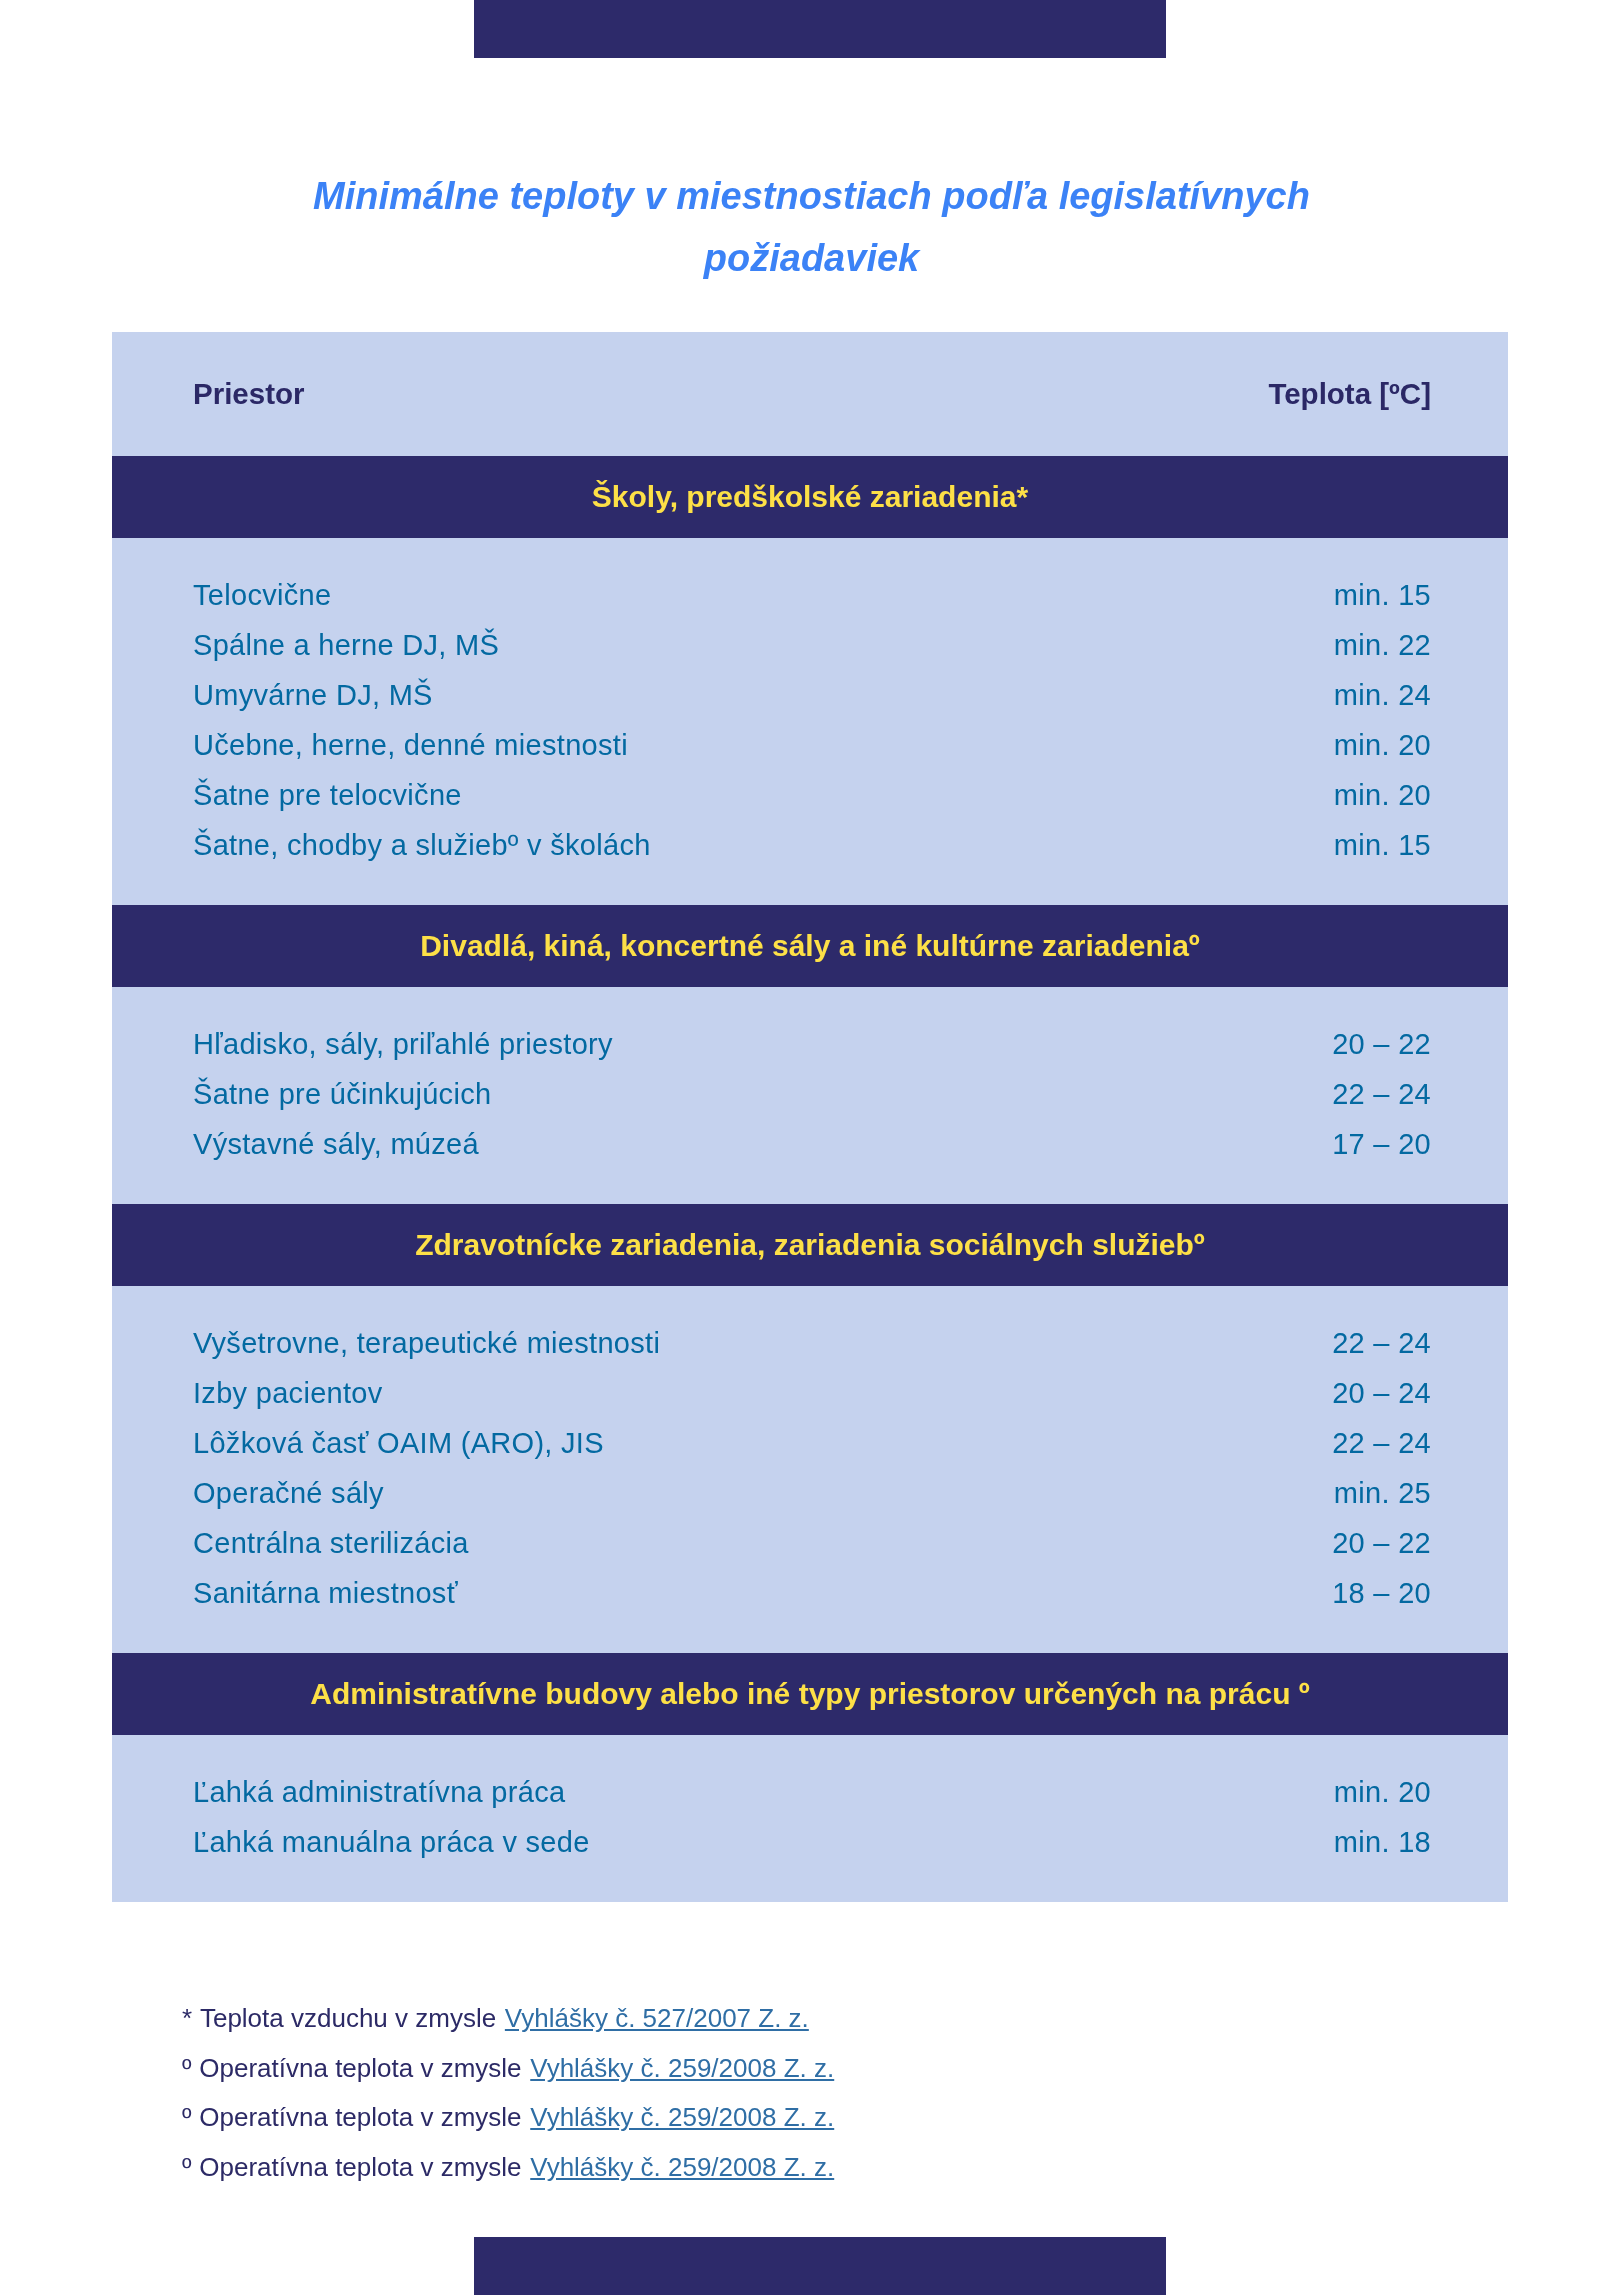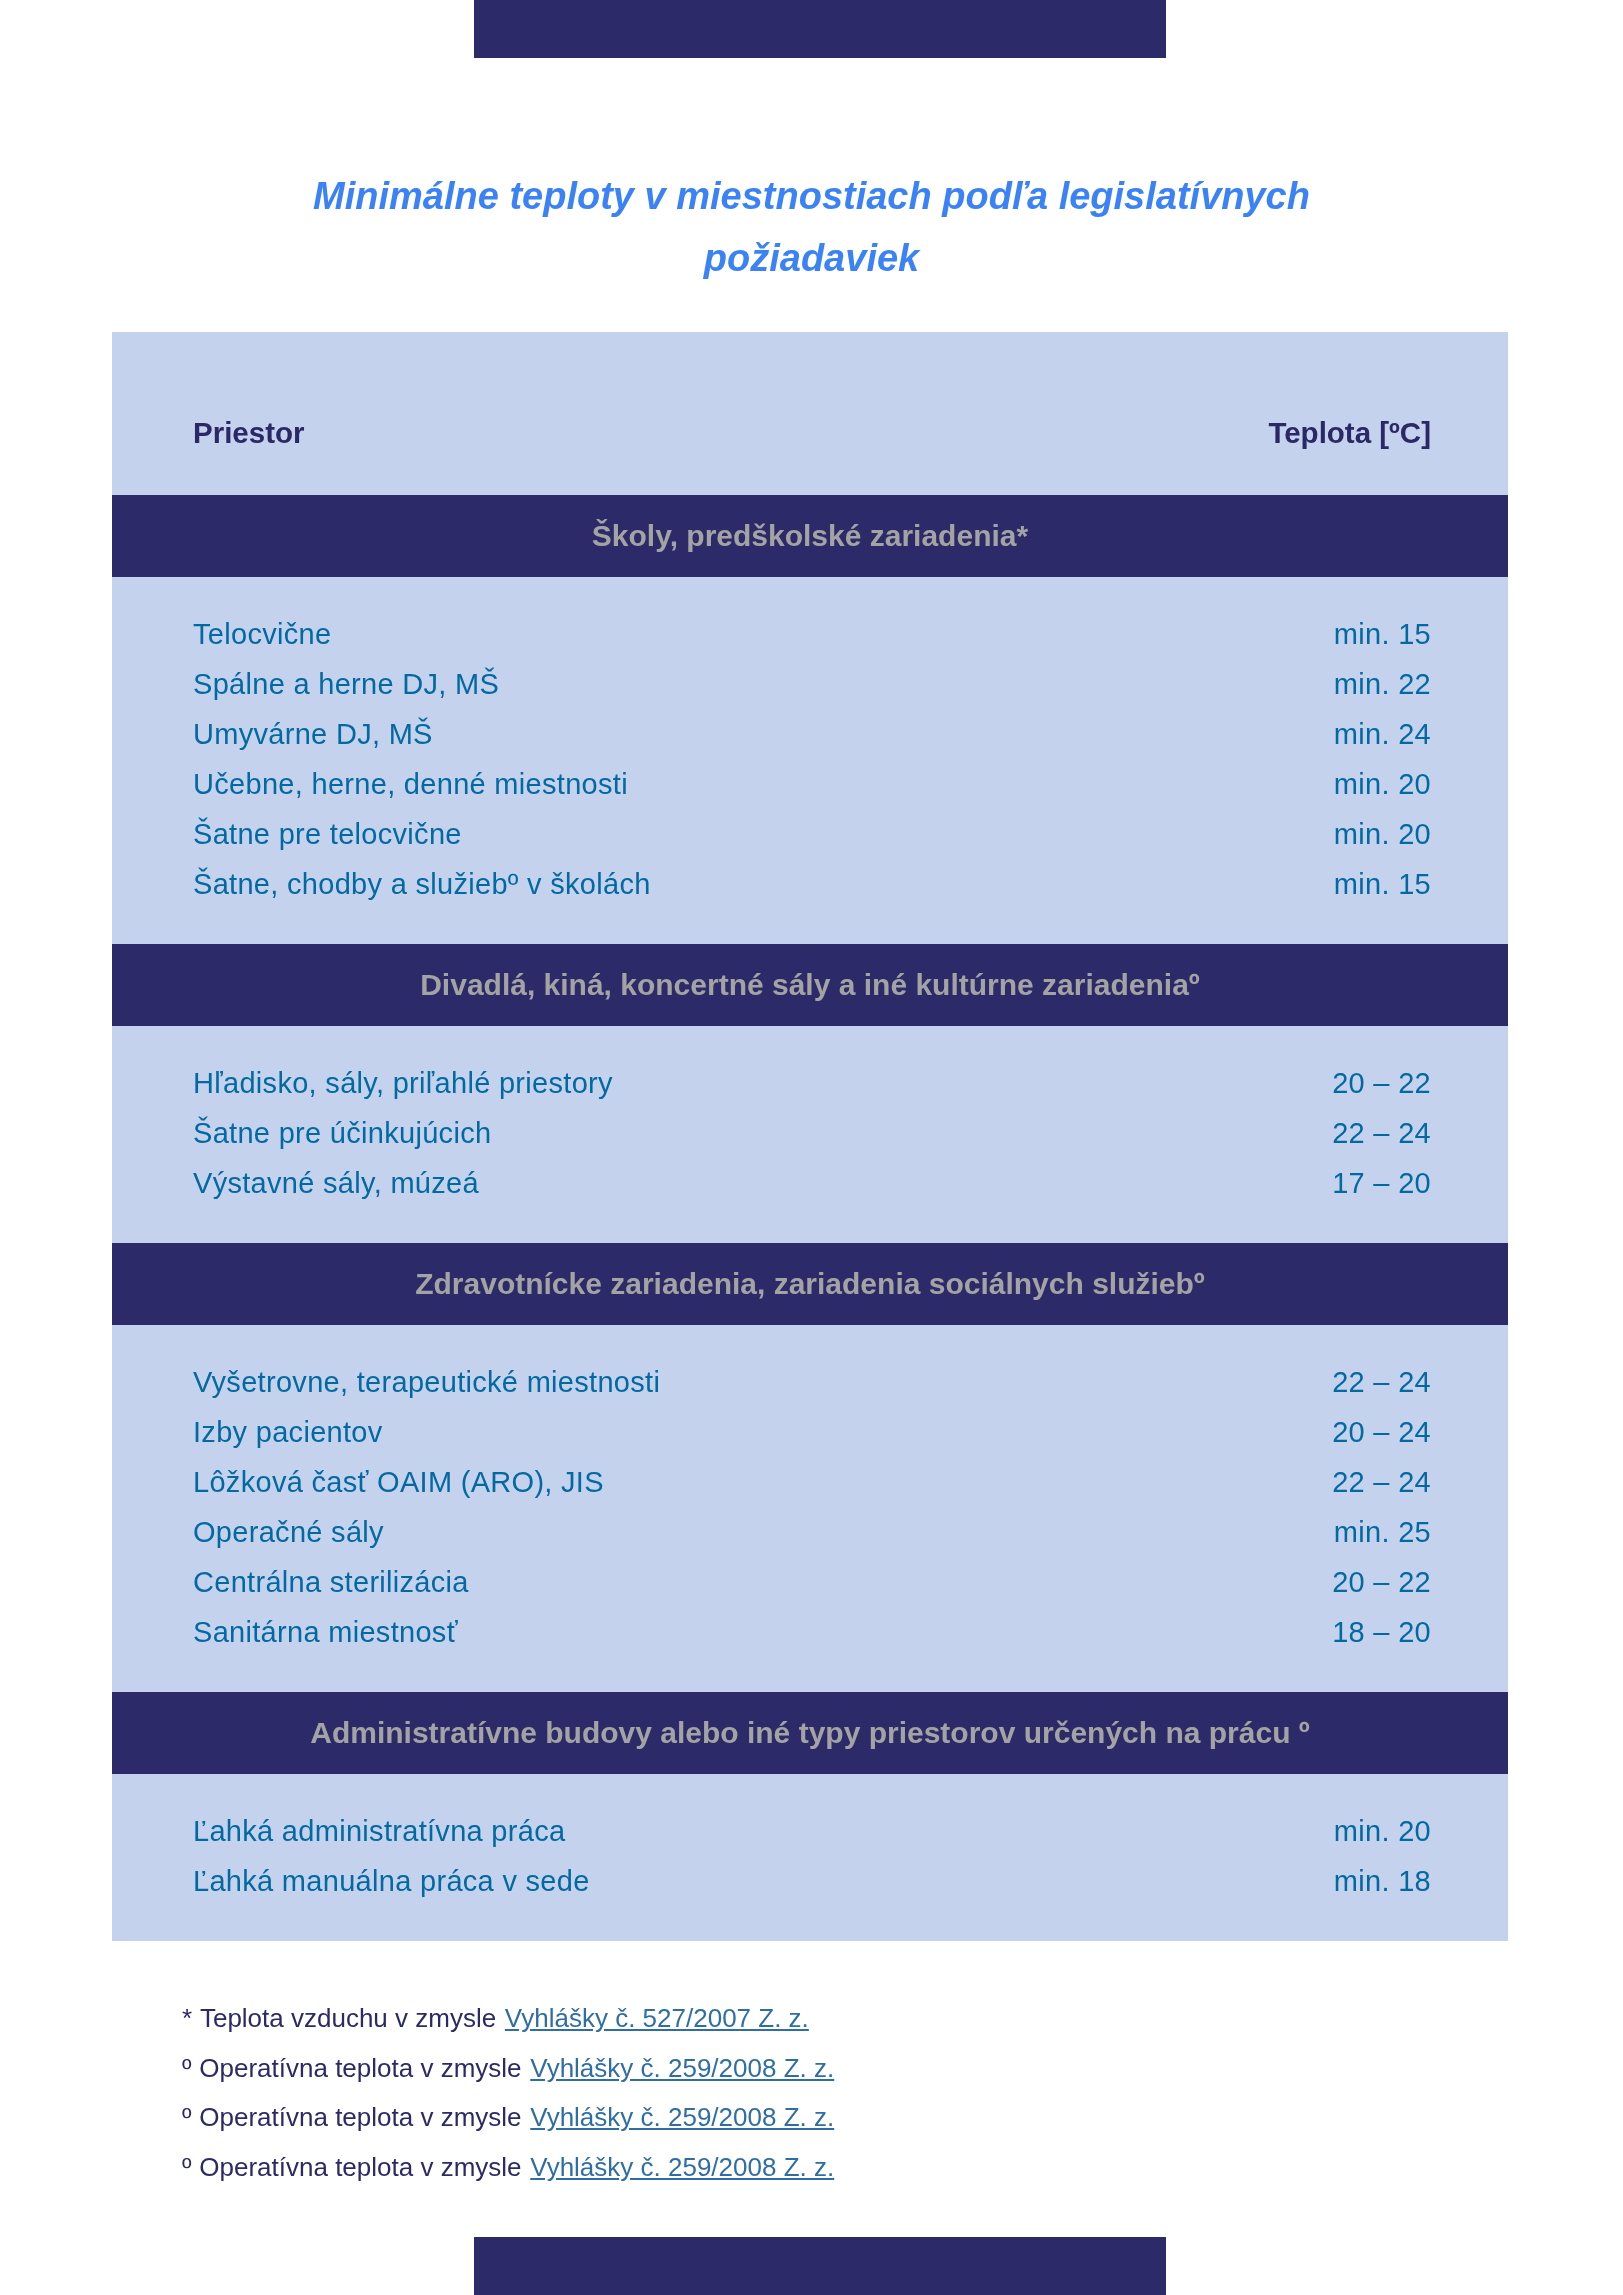--- a/index.html
+++ b/index.html
@@ -25,25 +25,25 @@
   }
   .title span { display:block; }
 
   .panel {
     position:absolute; left:112px; top:332px; width:1396px;
     background:#c5d2ee;
   }
   .col-header {
     height:124px; display:flex; justify-content:space-between; align-items:center;
     padding:0 77px 0 81px;
-    font-size:29.5px; font-weight:bold; color:#2b2866;margin-top:39px;
+    font-size:29.5px; font-weight:bold; color:#2b2866;
   }
   .section-bar {
     height:82px; display:flex; align-items:center; justify-content:center;
-    background:#2d2a6a; color:#a3a3a3;
+    background:#2d2a6a; color:#fde047;
     font-size:30px; font-weight:bold;
     text-align:center; padding:0 17.3px;
   }
   .rows { padding:32px 77px 35px 81px; }
   .row {
     height:50px; display:flex; justify-content:space-between; align-items:center;
     font-size:29px; font-weight:300; color:#0369a1;
     letter-spacing:0.3px;
   }
   .row .value { text-align:right; }

